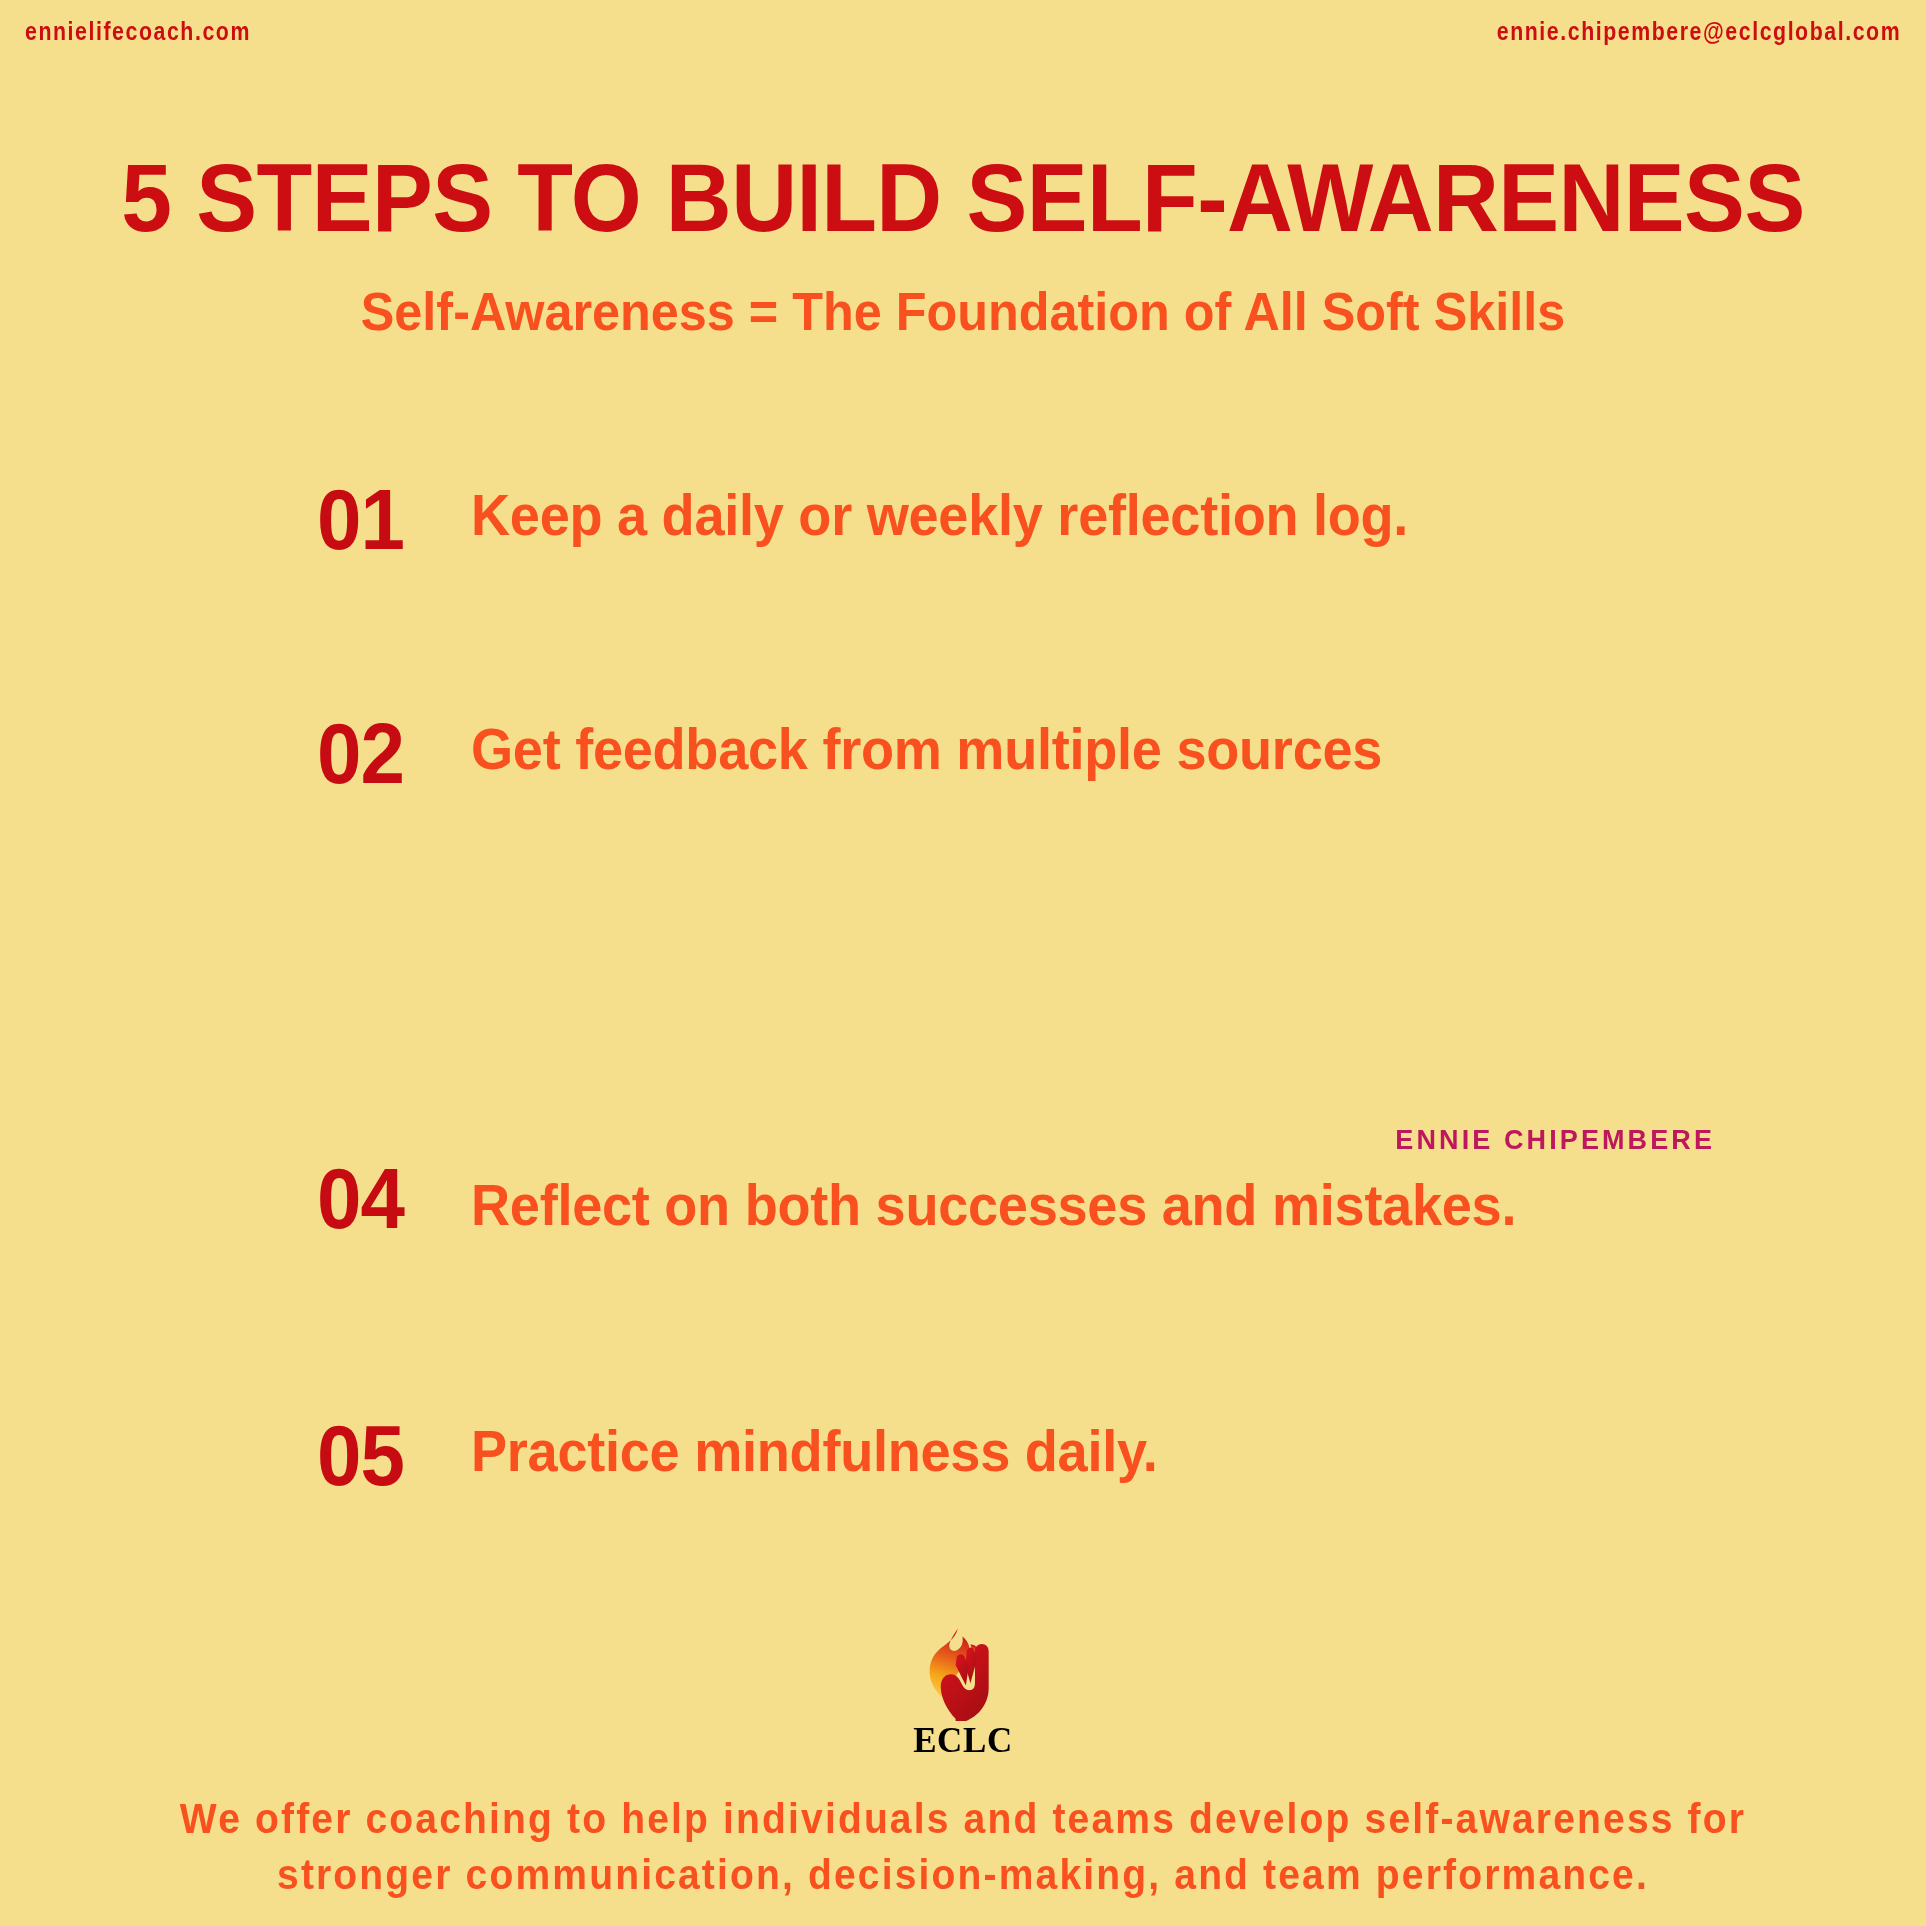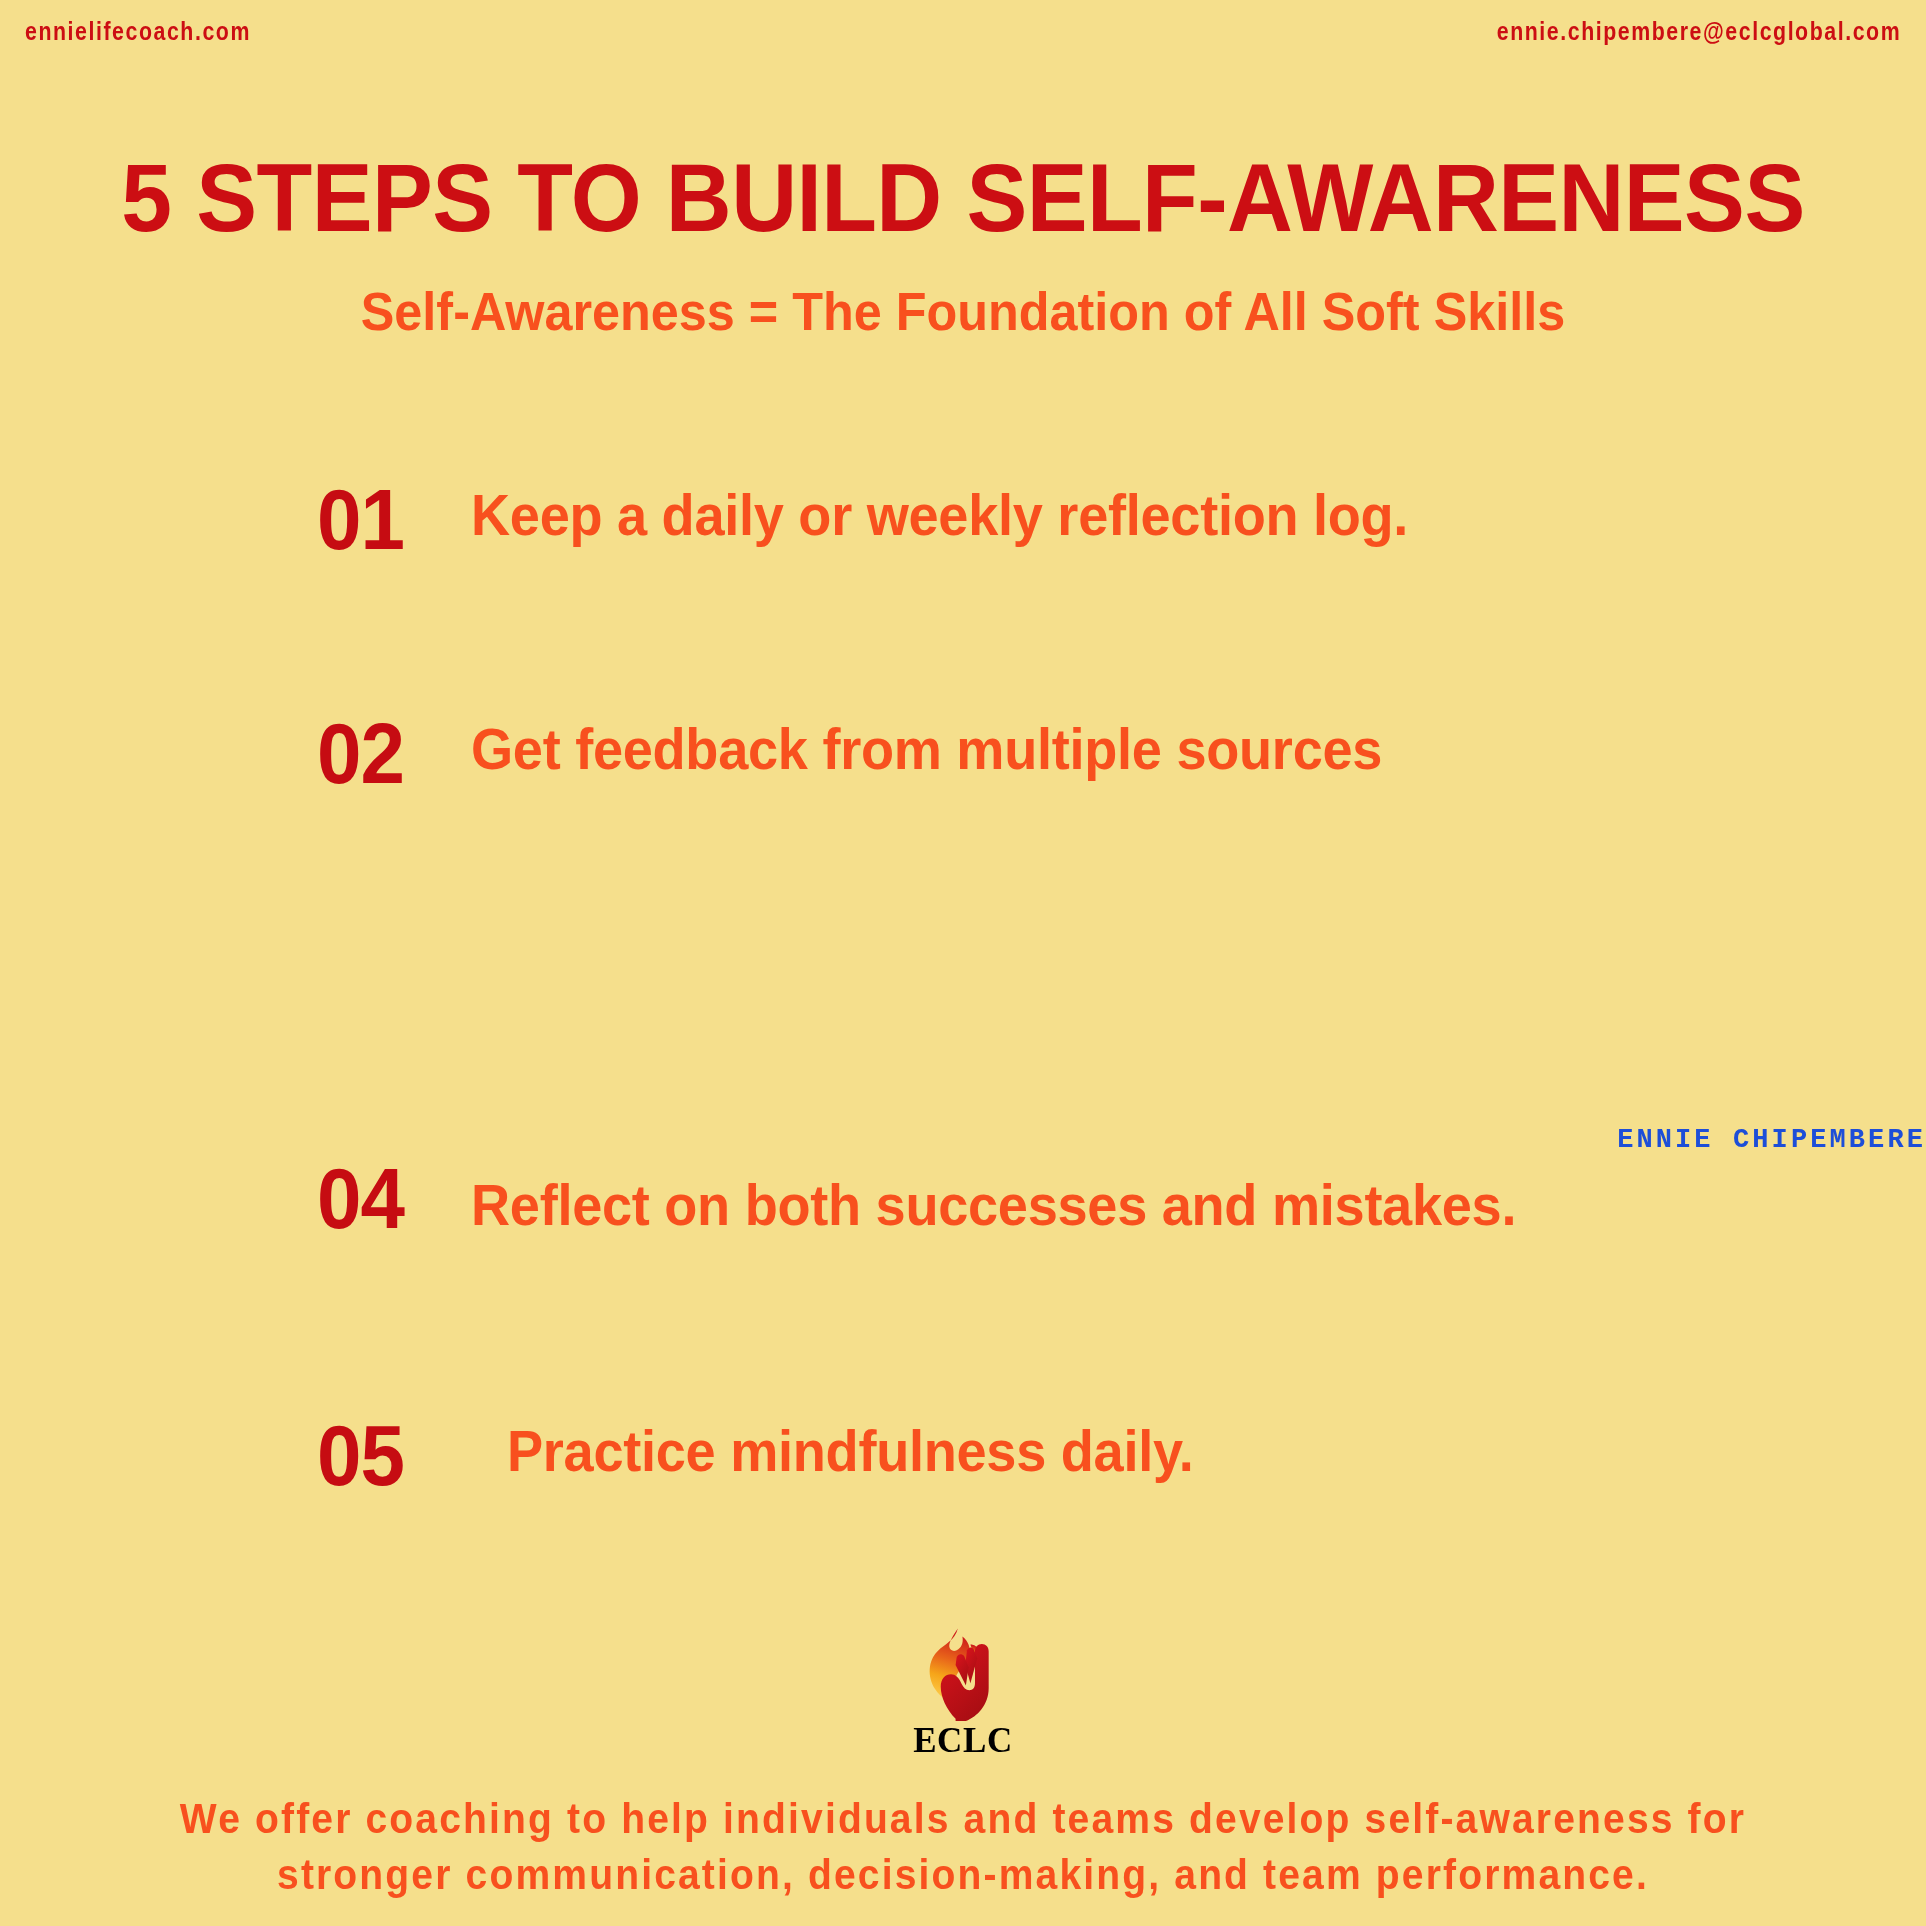--- a/index.html
+++ b/index.html
@@ -115,33 +115,34 @@
     letter-spacing: -0.3px;
     padding-bottom: 10.3px;
     max-width: 1101px;
     transform: scaleX(0.95);
     transform-origin: left bottom;
   }
   .step-1 { top: 0px; }
   .step-2 { top: 234px; }
   .step-3 { top: 468px; }
   .step-4 { top: 679px; }
-  .step-5 { top: 936px; gap: 36px; }
+  .step-5 { top: 936px; }
   .step-4 .step-text { padding-bottom: 0; }
 
   
   .author-credit {
     position: absolute;
     top: 1125px;
     left: 0;
     width: 1926px;
+    padding-right: 211px;
     box-sizing: border-box;
     text-align: right;
-    color: #1d4ed8;
-    font-family: Liberation Mono, monospace;
+    color: #be185d;
+    font-family: Liberation Sans, sans-serif;
     font-size: 27px;
     font-weight: 700;
     letter-spacing: 3.1px;
     white-space: nowrap;
   }
 
   
   .logo-block {
     position: absolute;
     top: 1624px;

